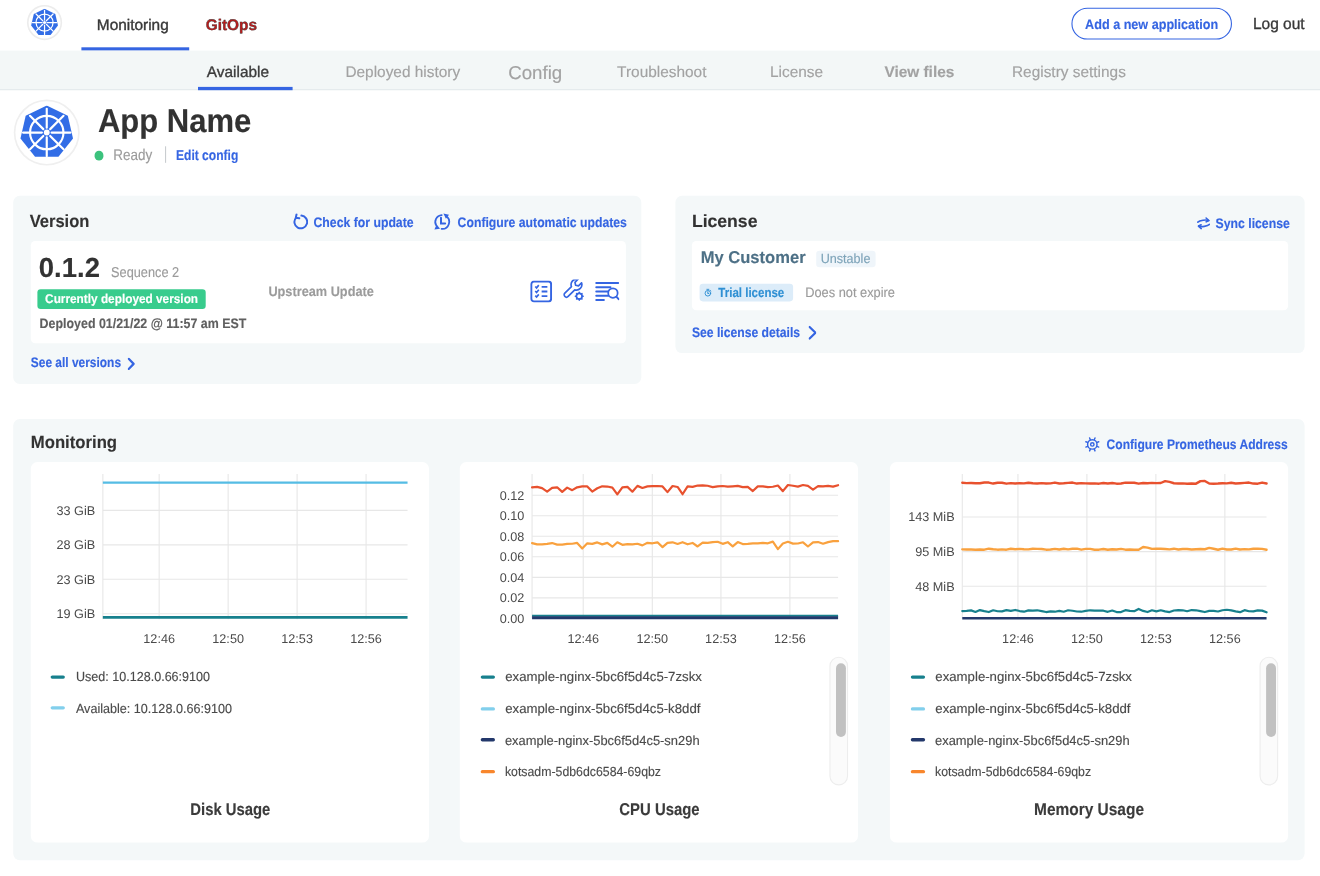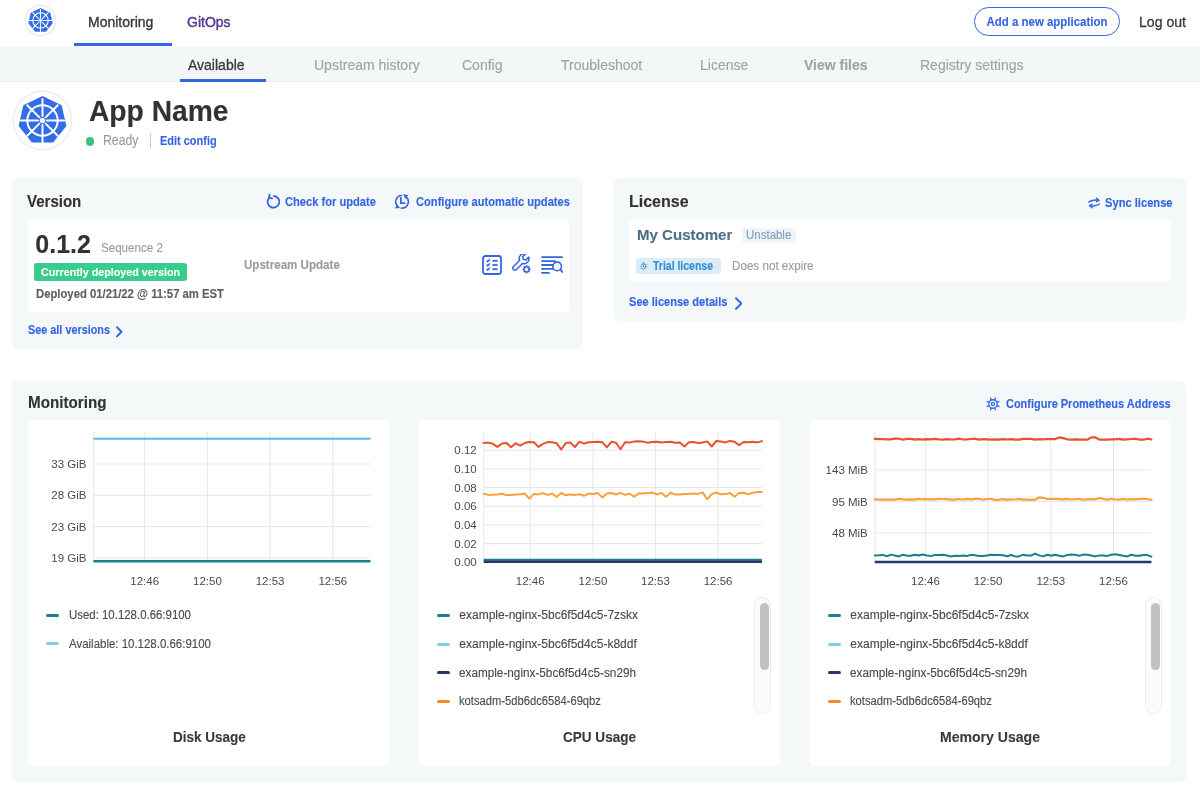--- a/index.html
+++ b/index.html
@@ -16,29 +16,29 @@
         <line x1="12.50" y1="14.75" x2="12.50" y2="23.50"></line>
         <line x1="10.91" y1="14.09" x2="4.72" y2="20.28"></line>
         <line x1="10.25" y1="12.50" x2="1.50" y2="12.50"></line>
         <line x1="10.91" y1="10.91" x2="4.72" y2="4.72"></line>
       </g>
       <circle cx="12.5" cy="12.5" r="1.38" fill="#fff"></circle>
     </svg>
   </div>
 <div class="abs" style="left:88px;top:15.2px;font-size:14px;font-weight:400;color:#383838;line-height:1;white-space:nowrap;-webkit-text-stroke:0.35px #383838;">Monitoring</div>
 <div class="abs" style="left:74px;top:43px;width:98px;height:3px;background:#3565e2"></div>
-<div class="abs" style="left:187px;top:15.2px;font-size:14px;font-weight:400;color:#6d28d9;line-height:1;white-space:nowrap;-webkit-text-stroke:0.35px #383838;">GitOps</div>
+<div class="abs" style="left:187px;top:15.2px;font-size:14px;font-weight:700;color:#b91c1c;line-height:1;white-space:nowrap;-webkit-text-stroke:0.35px #383838;">GitOps</div>
 <div class="abs" style="left:974px;top:7px;width:146px;height:29px;border:1.2px solid #3565e2;border-radius:15px;display:flex;align-items:center;justify-content:center;font-size:12.5px;font-weight:700;color:#3565e2">
     <span style="transform:scaleX(0.917);white-space:nowrap">Add a new application</span>
   </div>
 <div class="abs" style="left:1139px;top:14.7px;font-size:14.5px;font-weight:400;color:#383838;line-height:1;white-space:nowrap;transform:scaleX(0.972);transform-origin:0 0;text-align:right;-webkit-text-stroke:0.3px #383838;">Log out</div>
 <div class="abs" style="left:0px;top:46px;width:1200px;height:36px;background:#f3f7f7;border-bottom:1px solid #e4e9eb"></div>
 <div class="abs" style="left:188px;top:57.5px;font-size:14px;font-weight:400;color:#3c3c3c;line-height:1;white-space:nowrap;-webkit-text-stroke:0.3px #3c3c3c;">Available</div>
-<div class="abs" style="left:314px;top:57.5px;font-size:14px;font-weight:400;color:#a2a2a2;line-height:1;white-space:nowrap;">Upstream history</div>
-<div class="abs" style="left:462px;top:57.5px;font-size:14px;font-weight:400;color:#a2a2a2;line-height:1;white-space:nowrap;">Config</div>
+<div class="abs" style="left:314px;top:57.5px;font-size:14px;font-weight:400;color:#a2a2a2;line-height:1;white-space:nowrap;">Deployed history</div>
+<div class="abs" style="left:462px;top:57.5px;font-size:17px;font-weight:400;color:#a2a2a2;line-height:1;white-space:nowrap;">Config</div>
 <div class="abs" style="left:561px;top:57.5px;font-size:14px;font-weight:400;color:#a2a2a2;line-height:1;white-space:nowrap;">Troubleshoot</div>
 <div class="abs" style="left:700px;top:57.5px;font-size:14px;font-weight:400;color:#a2a2a2;line-height:1;white-space:nowrap;">License</div>
 <div class="abs" style="left:804px;top:57.5px;font-size:14px;font-weight:700;color:#a2a2a2;line-height:1;white-space:nowrap;">View files</div>
 <div class="abs" style="left:920px;top:57.5px;font-size:14px;font-weight:400;color:#a2a2a2;line-height:1;white-space:nowrap;">Registry settings</div>
 <div class="abs" style="left:180px;top:79px;width:86px;height:3px;background:#3565e2"></div>
 <div class="abs" style="left:13.5px;top:91.5px;width:57px;height:57px;border-radius:50%;background:#fff;box-shadow:0 0 0 1.5px #efefef;display:flex;align-items:center;justify-content:center">
     <svg width="49" height="49" viewBox="0 0 49 49">
       <polygon points="24.50,0.00 43.65,9.22 48.39,29.95 35.13,46.57 13.87,46.57 0.61,29.95 5.35,9.22" fill="#326de6"></polygon>
       <g stroke="#fff" stroke-width="1.96" stroke-linecap="round">
         <circle cx="24.5" cy="24.5" r="15.19" fill="none"></circle>

